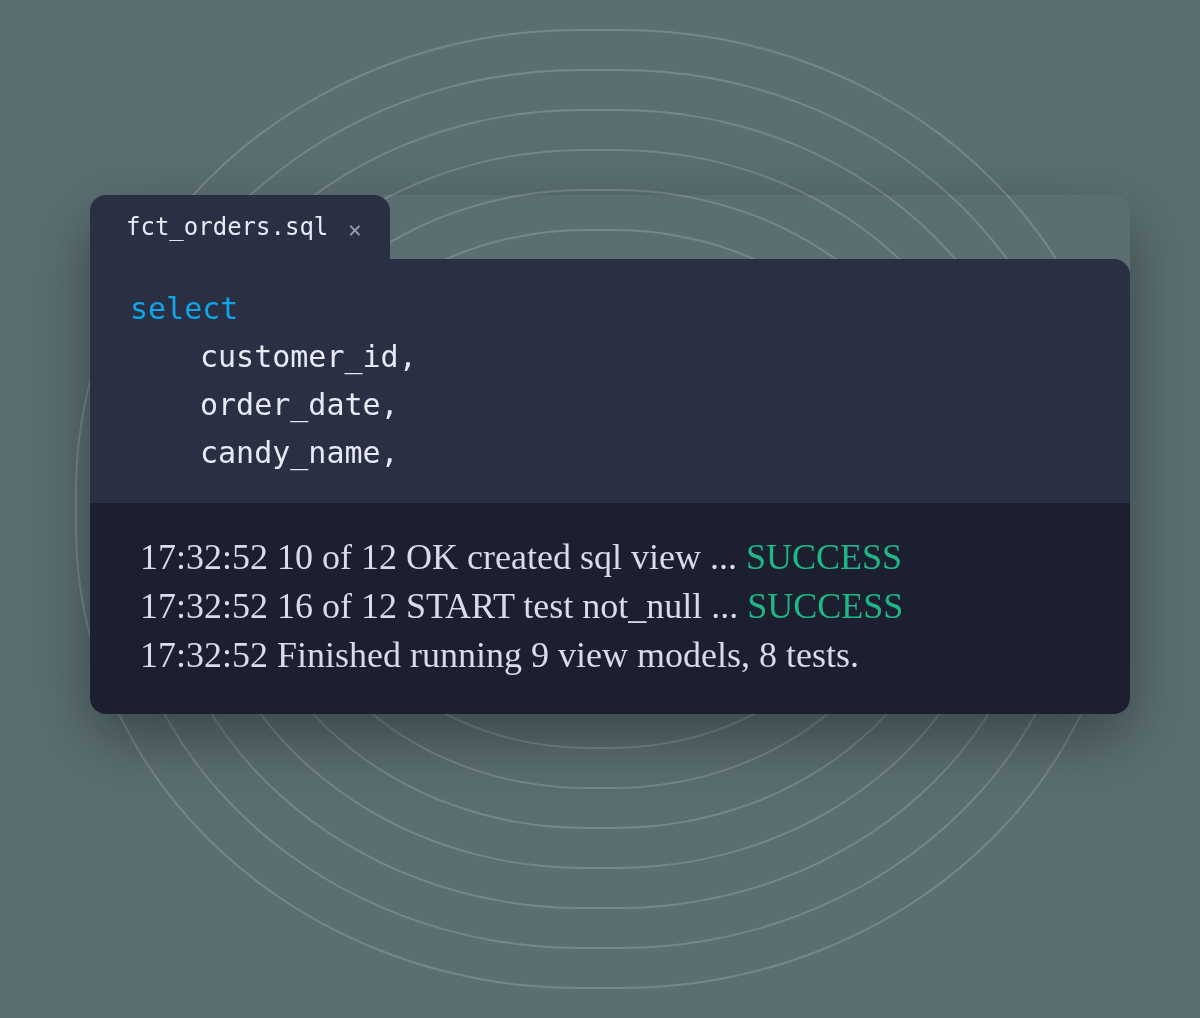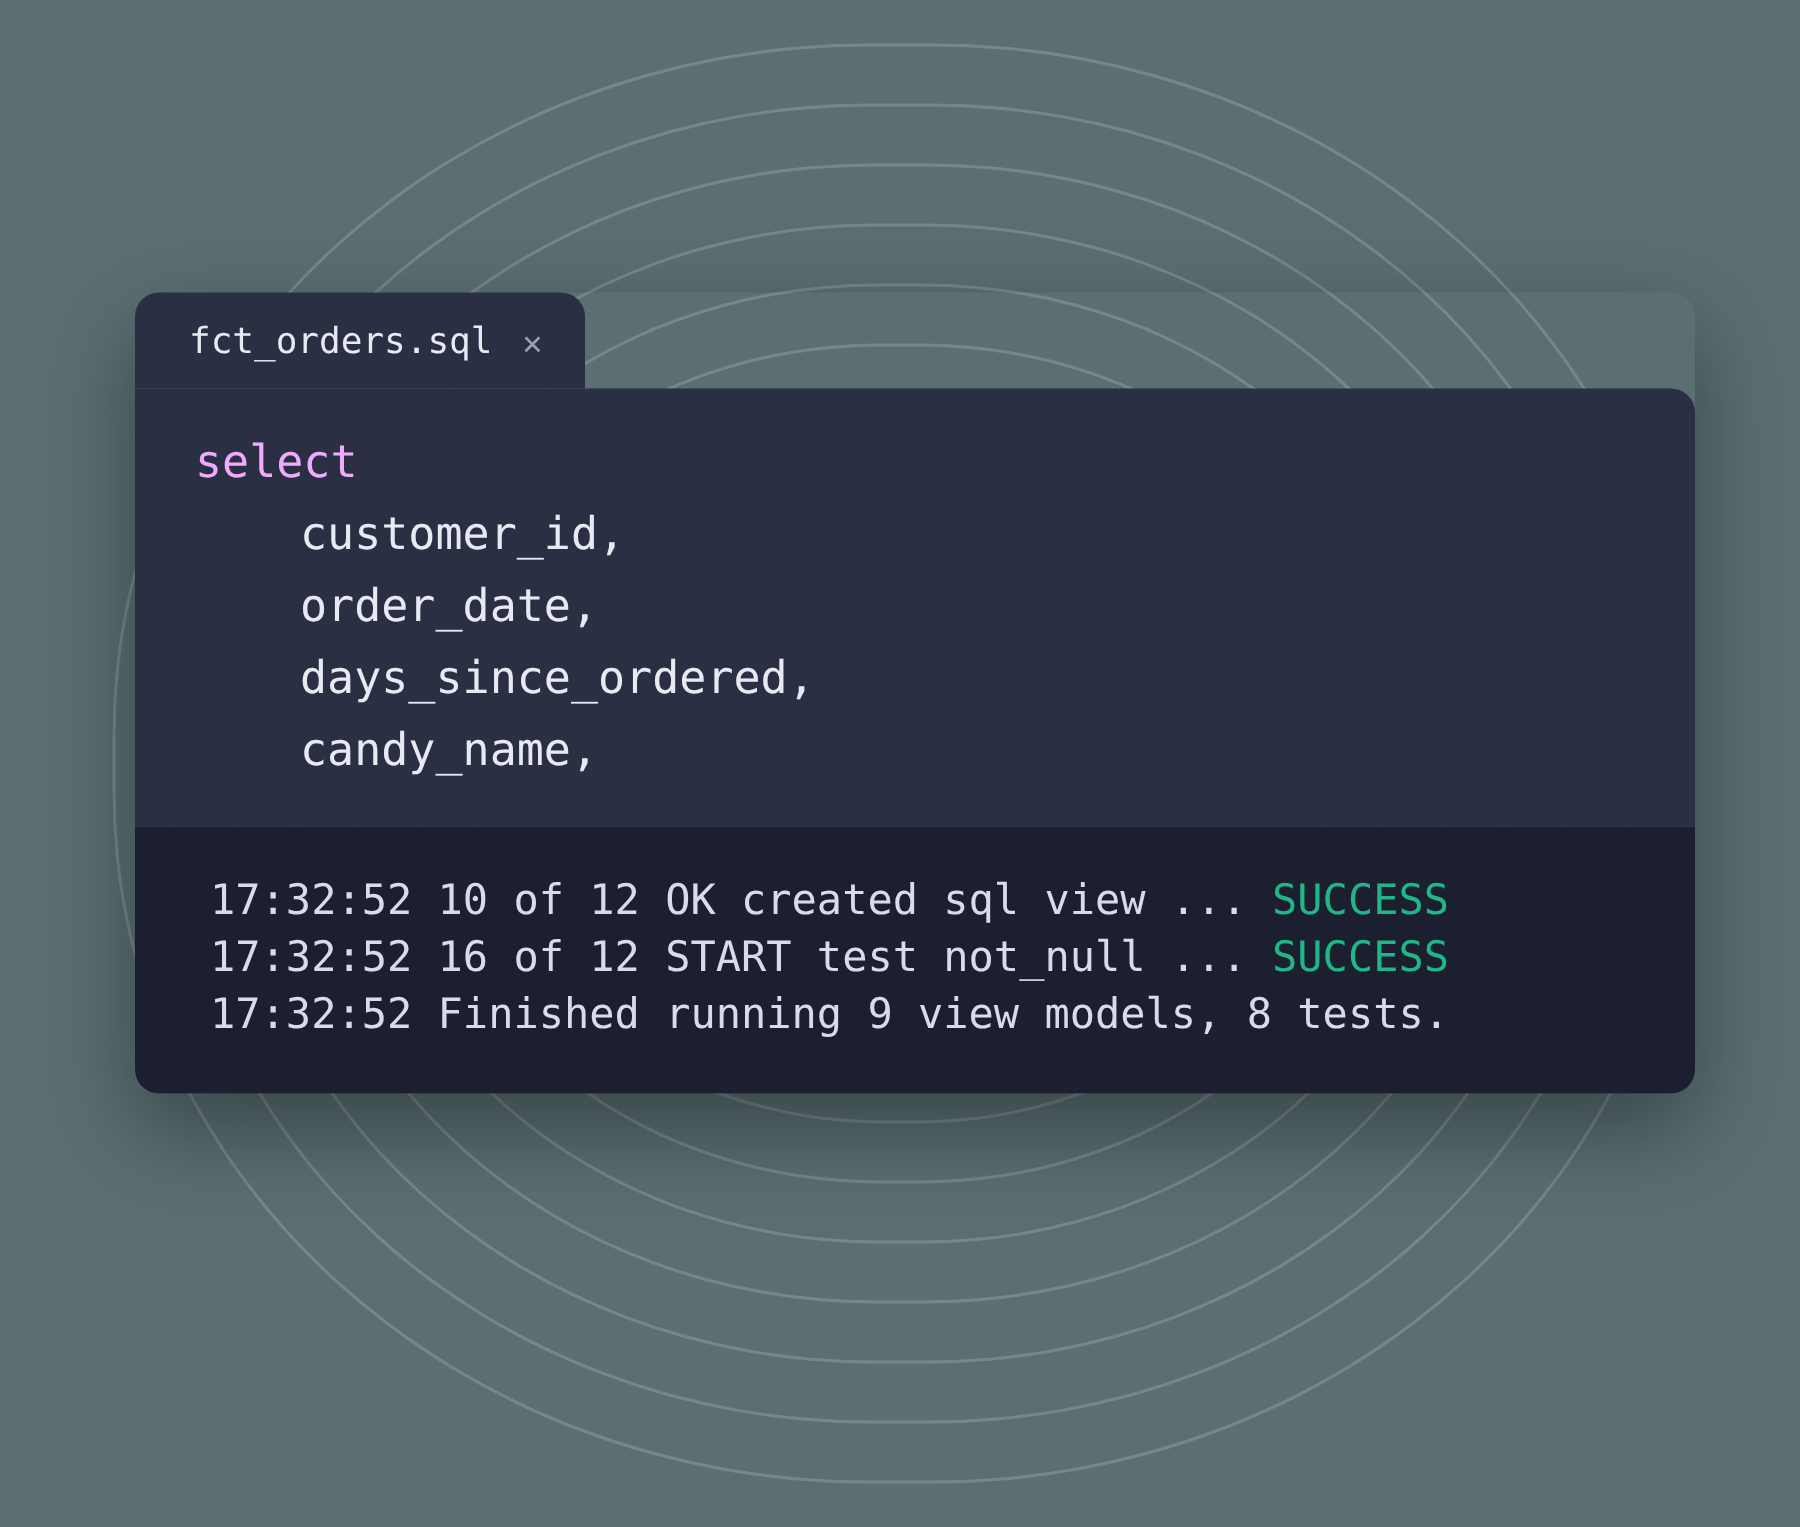--- a/index.html
+++ b/index.html
@@ -69,37 +69,38 @@
       border-top-right-radius: 16px;
       padding: 26px 40px 26px 40px;
     }
     .code-line {
       font-size: 30px;
       line-height: 1.6;
       color: #e7eaf3;
       white-space: pre;
     }
     .keyword {
-      color: #f0abfc;
+      color: #0ea5e9;
     }
     .indent {
       display: inline-block;
       width: 70px;
     }
     .terminal-area {
       background: #1b1f30;
       padding: 30px 50px 34px 50px;
       border-bottom-left-radius: 16px;
       border-bottom-right-radius: 16px;
     }
     .term-line {
-      font-size: 28px;
+      font-size: 36px;
       line-height: 1.36;
       color: #d8dce8;
       white-space: pre;
+      font-family: Liberation Serif, serif;
     }
     .success {
       color: #1fb786;
       font-weight: 500;
     }
   </style>
 </head>
 <body>
 
 <div class="rings">
@@ -116,21 +117,20 @@
   <div class="tab-bar">
     <div class="tab">
       <span>fct_orders.sql</span>
       <span class="close-icon">✕</span>
     </div>
   </div>
   <div class="code-area">
     <div class="code-line"><span class="keyword">select</span></div>
     <div class="code-line"><span class="indent"></span><span>customer_id,</span></div>
     <div class="code-line"><span class="indent"></span><span>order_date,</span></div>
-    <div class="code-line"><span class="indent"></span><span>days_since_ordered,</span></div>
     <div class="code-line"><span class="indent"></span><span>candy_name,</span></div>
   </div>
   <div class="terminal-area">
     <div class="term-line"><span>17:32:52 10 of 12 OK created sql view ... </span><span class="success">SUCCESS</span></div>
     <div class="term-line"><span>17:32:52 16 of 12 START test not_null ... </span><span class="success">SUCCESS</span></div>
     <div class="term-line"><span>17:32:52 Finished running 9 view models, 8 tests.</span></div>
   </div>
 </div>
 
 </body></html>

